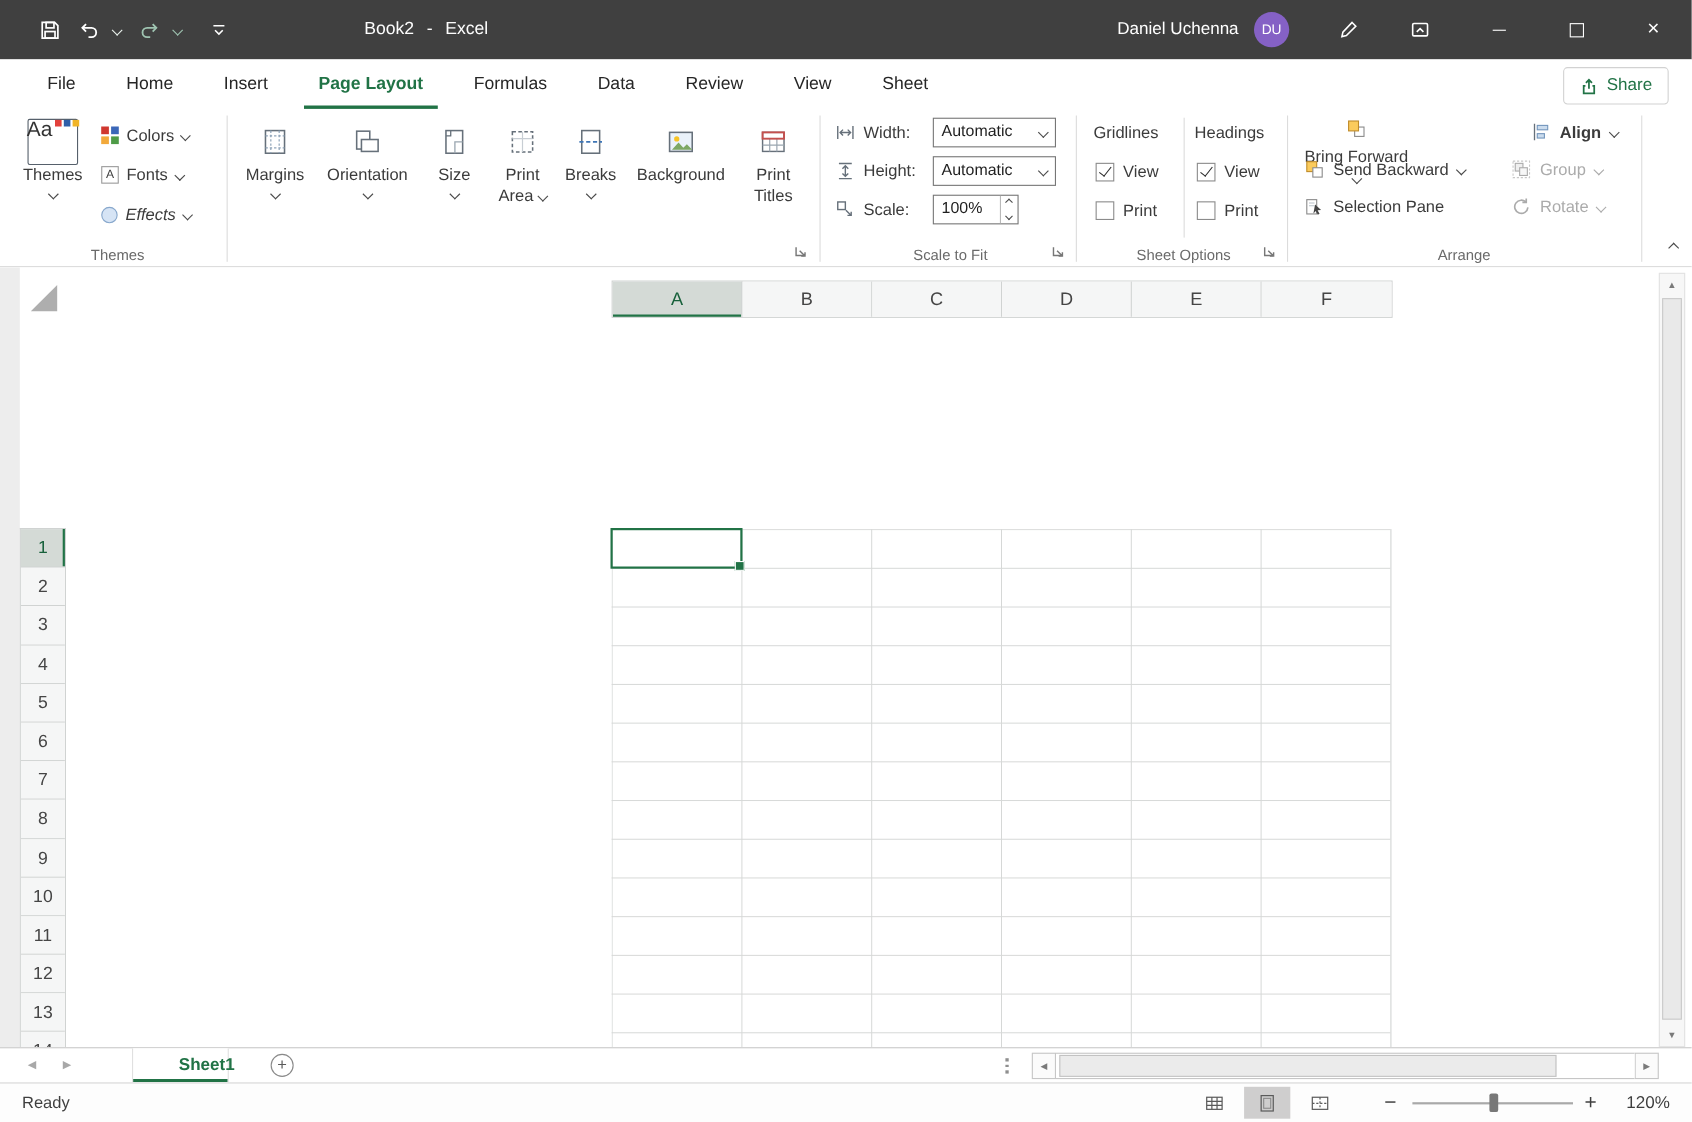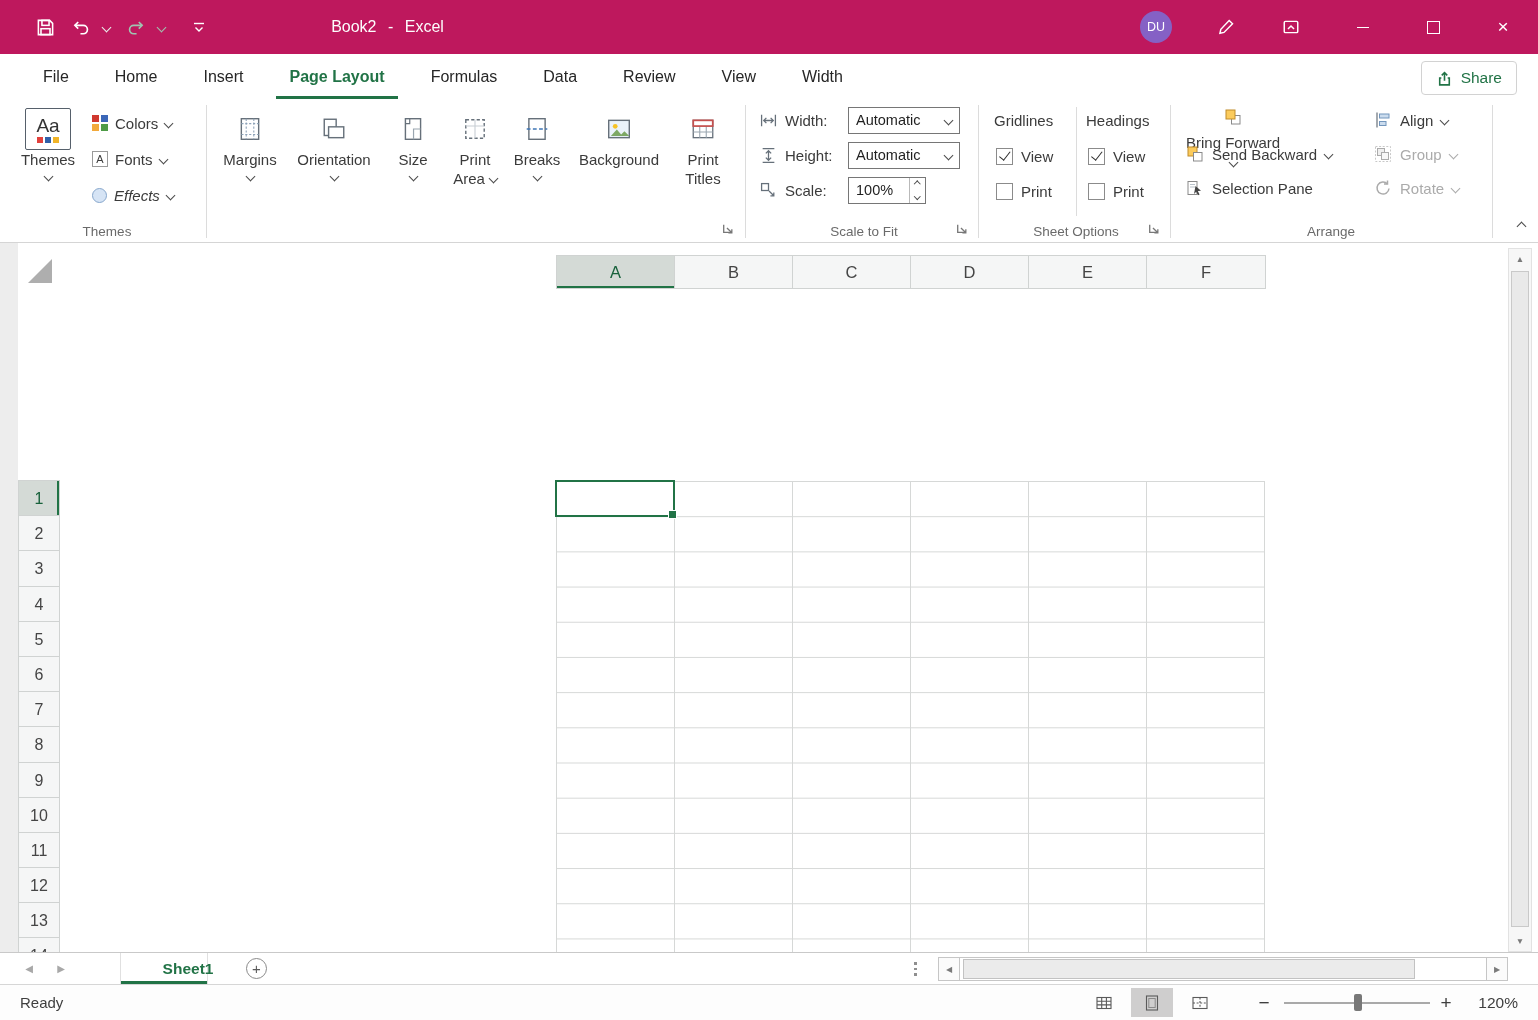--- a/index.html
+++ b/index.html
@@ -7,21 +7,21 @@
   .app{position:relative;width:1538px;height:1020px;user-select:none;}
   svg{display:block;}
   .chev{display:inline-block;width:6px;height:6px;border-right:1.4px solid #4A4A4A;border-bottom:1.4px solid #4A4A4A;transform:rotate(45deg);flex:none;}
   .chev.white{border-color:#EAF2ED;}
   .chev.gray{border-color:#9FC4B1;}
   .chev.dis{border-color:#ABABAB;}
   .chev.up{transform:rotate(225deg);}
   .chev.tiny{width:3.5px;height:3.5px;border-width:1.2px;}
 
   
-  .titlebar{position:absolute;left:0;top:0;width:1538px;height:54px;background:#be185d;color:#fff;}
+  .titlebar{position:absolute;left:0;top:0;width:1538px;height:54px;background:#404040;color:#fff;}
   .tb-btn{position:absolute;top:0;height:54px;display:flex;align-items:center;justify-content:center;cursor:default;}
   .qat-save{left:28px;width:34px;}
   .qat-undo{left:66px;width:30px;}
   .qat-undo-dd{left:97px;width:18px;}
   .qat-redo{left:121px;width:30px;}
   .qat-redo-dd{left:152px;width:18px;}
   .qat-custom{left:184px;width:30px;}
   .win-title{position:absolute;left:290px;top:0;width:195px;height:54px;display:flex;align-items:center;justify-content:center;font-size:16px;word-spacing:7px;color:#FDFDFD;}
   .tb-search{position:absolute;left:553px;top:10px;width:413px;height:35px;background:#68A081;border-radius:2px;display:flex;align-items:center;gap:14px;padding-left:26px;box-sizing:border-box;color:#ECF4EF;font-size:15.5px;}
   .tb-user{position:absolute;left:960px;top:0;width:166px;height:54px;display:flex;align-items:center;justify-content:flex-end;font-size:15.5px;}
@@ -47,21 +47,21 @@
   .launcher{position:absolute;right:9px;bottom:6px;width:15px;height:15px;display:flex;align-items:center;justify-content:center;}
   .group{position:absolute;top:0;height:143px;}
   .g-themes{left:8px;width:198px;}
   .g-pagesetup{left:210px;width:534px;}
   .g-scale{left:750px;width:228px;}
   .g-sheetopts{left:982px;width:188px;}
   .g-arrange{left:1174px;width:314px;}
   .bigbtn{position:absolute;top:6px;display:flex;flex-direction:column;align-items:center;padding-top:3px;cursor:default;}
   .bigbtn .bi{height:42px;display:flex;align-items:center;justify-content:center;}
   .bigbtn .bl{line-height:19px;text-align:center;display:flex;align-items:center;gap:5px;justify-content:center;white-space:nowrap;}
-  .aa-box{width:44px;height:40px;border:1.6px solid #56606B;border-radius:2px;display:flex;flex-direction:column;align-items:center;justify-content:center;gap:2px;background:#fff;}
+  .aa-box{width:44px;height:40px;border:1.6px solid #56606B;border-radius:2px;display:flex;align-items:flex-start;justify-content:center;gap:2px;background:#fff;}
   .aa-box .aatxt{font-size:19px;color:#333;line-height:19px;}
   .aa-colors{display:flex;gap:2px;}
   .aa-colors i{width:6px;height:6px;display:block;}
   .smallrow{position:absolute;left:84px;display:flex;align-items:center;gap:7px;height:28px;cursor:default;}
   .sw-grid{width:16px;height:16px;display:grid;grid-template-columns:7px 7px;grid-template-rows:7px 7px;gap:2px;}
   .sw-grid i{display:block;}
   .fonts-box{width:16px;height:16px;border:1px solid #9A9A9A;display:flex;align-items:center;justify-content:center;font-size:11px;color:#3B3B3B;background:#fff;box-sizing:border-box;}
   .effects-ball{width:15px;height:15px;border-radius:50%;background:#D6E4F5;border:1px solid #87A7CC;box-sizing:border-box;}
   .scalerow{position:absolute;left:10px;display:flex;align-items:center;height:28px;gap:8px;}
   .scalerow .lbl{width:55px;}
@@ -162,20 +162,21 @@
       </div>
     <div class="tb-btn qat-custom">
       <span>
           <svg width="16" height="16" viewBox="0 0 16 16">
             <path d="M3 4.5 h10" stroke="#fff" stroke-width="1.4"></path>
             <path d="M4.5 8.5 L8 12 L11.5 8.5" fill="none" stroke="#fff" stroke-width="1.4"></path>
           </svg>
         </span>
     </div>
     <div class="win-title">Book2 - Excel</div>
+    <div class="tb-user">Daniel Uchenna</div>
     <div class="tb-avatar">DU</div>
     <div class="tb-btn tb-pen">
       <span>
           <svg width="18" height="18" viewBox="0 0 16 16">
             <path d="M10.8 2.2 l3 3 L6.2 12.8 l-3.6 .8 .8-3.6 Z" fill="none" stroke="#fff" stroke-width="1.3"></path>
           </svg>
         </span>
     </div>
     <div class="tb-btn tb-ribbonopts">
       <span>
@@ -198,21 +199,21 @@
 
   <div class="menubar">
     <div class="mtab">File</div>
     <div class="mtab">Home</div>
     <div class="mtab">Insert</div>
     <div class="mtab active">Page Layout</div>
     <div class="mtab">Formulas</div>
     <div class="mtab">Data</div>
     <div class="mtab">Review</div>
     <div class="mtab">View</div>
-    <div class="mtab">Width</div>
+    <div class="mtab">Sheet</div>
     <div class="share-btn">
       <span>
           <svg width="17" height="17" viewBox="0 0 16 16">
             <path d="M8 10 V2.8 M5.4 5 L8 2.4 L10.6 5" fill="none" stroke="#217346" stroke-width="1.5"></path>
             <path d="M5 7.5 H3.5 V14 h9 V7.5 H11" fill="none" stroke="#217346" stroke-width="1.5"></path>
           </svg>
         </span>
       <span>Share</span>
     </div>
   </div>
@@ -464,21 +465,21 @@
       <div class="arr-row" style="left:12px;top:77px;">
         <span>
             <svg width="18" height="18" viewBox="0 0 18 18">
               <rect x="2" y="2.5" width="9" height="13" fill="#fff" stroke="#8A8A8A"></rect>
               <path d="M4 5.5 h5 M4 8 h5" stroke="#B9C2CA"></path>
               <path d="M9.5 7 l5.5 4.8 -3.2 .3 1.8 3.3 -1.6 .8 -1.8-3.4 -2.2 2.2 z" fill="#444"></path>
             </svg>
           </span>
         <span>Selection Pane</span>
       </div>
-      <div class="arr-row" style="left:200px;top:9px;">
+      <div class="arr-row" style="left:218px;top:9px;font-weight:bold;">
         <span>
             <svg width="18" height="18" viewBox="0 0 18 18">
               <path d="M3 1.5 v15" stroke="#66707A" stroke-width="1.2"></path>
               <rect x="5.5" y="3" width="9.5" height="4" fill="#CBDCEE" stroke="#7396BC"></rect>
               <rect x="5.5" y="10.5" width="6.5" height="4" fill="#CBDCEE" stroke="#7396BC"></rect>
             </svg>
           </span>
         <span>Align</span>
         <span class="chev"></span>
       </div>

